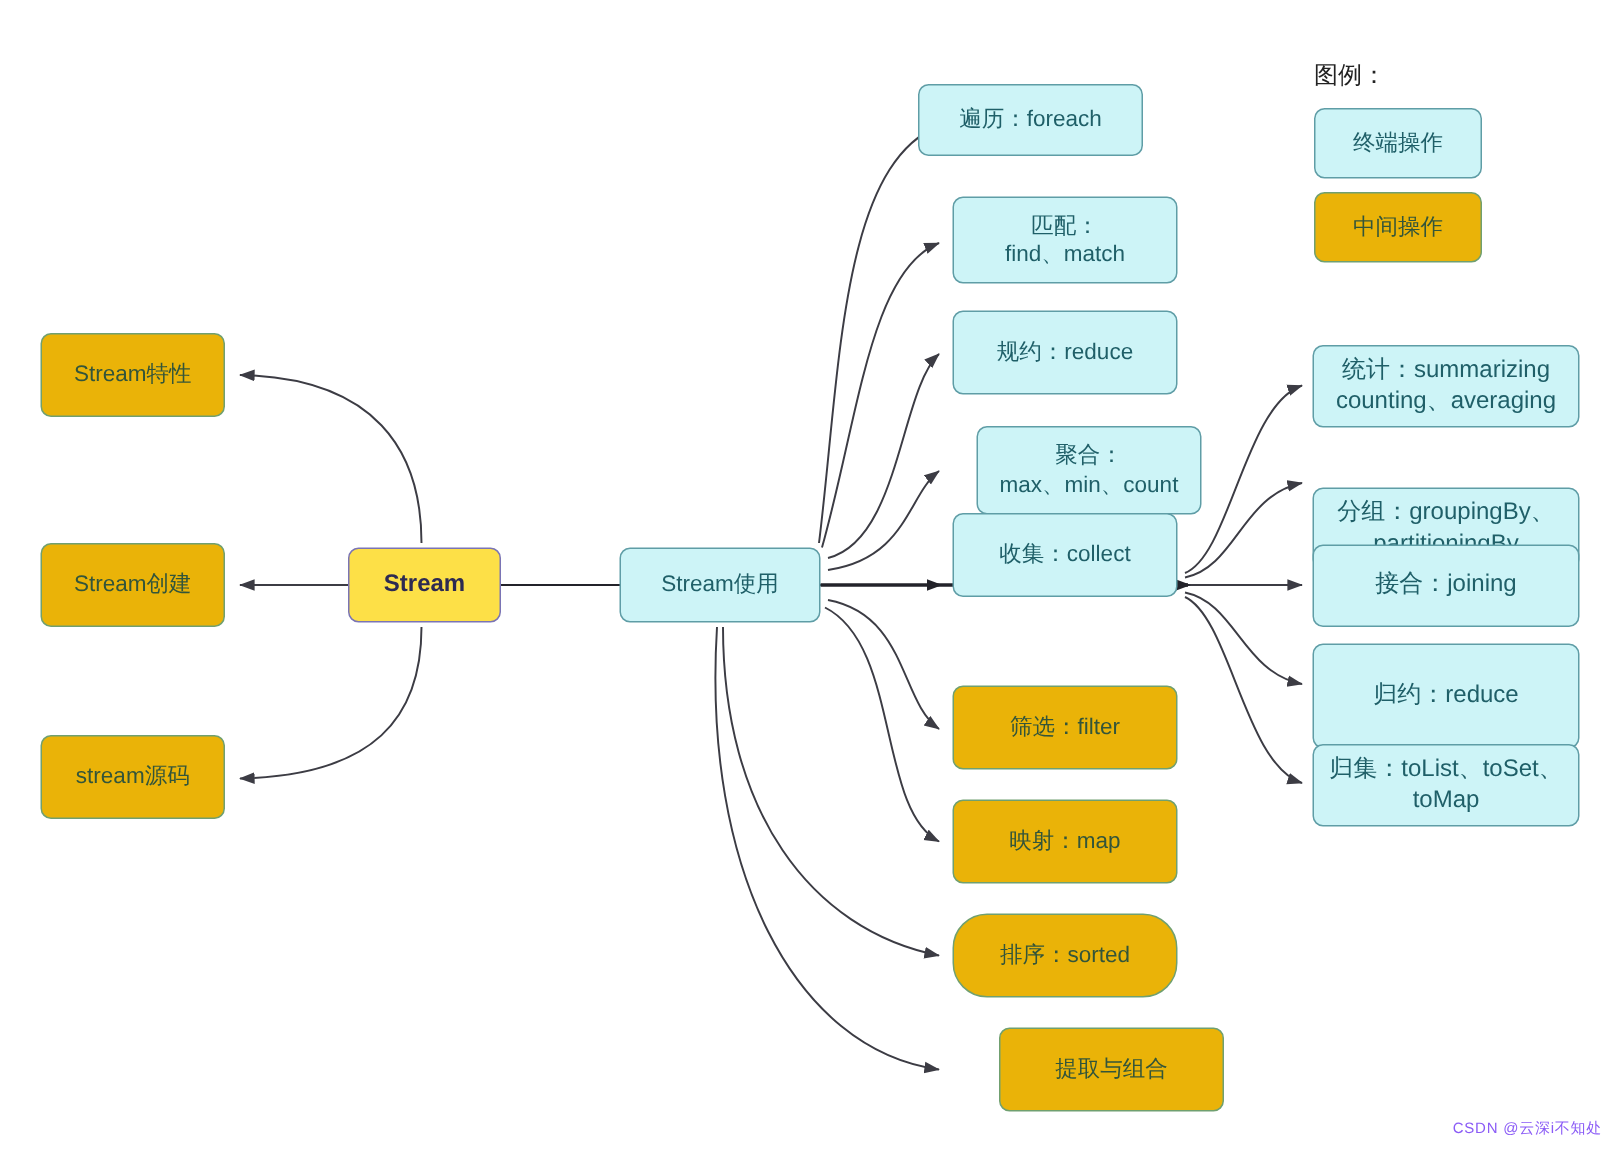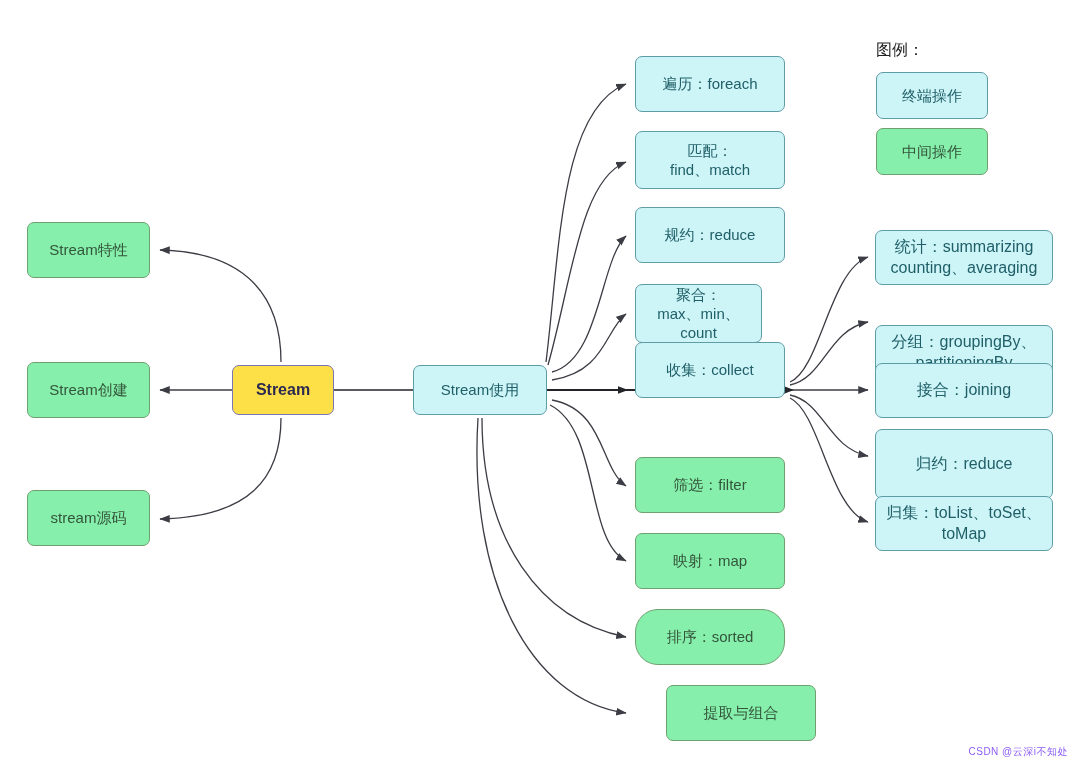--- a/index.html
+++ b/index.html
@@ -31,21 +31,21 @@
     align-items: center;
     justify-content: center;
     text-align: center;
     border-radius: 7px;
     border: 1px solid #6a8f6a;
     line-height: 1.28;
     white-space: pre-line;
     padding: 2px 4px;
   }
   .node.green {
-    background: #86efac;
+    background: #eab308;
     border-color: #70a070;
     color: #33553a;
   }
   .node.cyan {
     background: #cdf4f7;
     border-color: #5f9da6;
     color: #1f5f68;
   }
   .node.purple {
     background: #fde047;
@@ -128,31 +128,31 @@
     <span class="txt">Stream创建</span>
   </div>
   <div class="node green fs15" style="left:27px; top:490px; width:123px; height:56px;">
     <span class="txt">stream源码</span>
   </div>
 
   <div class="node cyan fs15" style="left:413px; top:365px; width:134px; height:50px;">
     <span class="txt">Stream使用</span>
   </div>
 
-  <div class="node cyan fs15" style="left:635px; top:56px; width:150px; height:56px;">
+  <div class="node cyan fs15" style="left:612px; top:56px; width:150px; height:48px;">
     <span class="txt">遍历：foreach</span>
   </div>
   <div class="node cyan fs15" style="left:635px; top:131px; width:150px; height:58px;">
     <span class="txt">匹配：
 find、match</span>
   </div>
   <div class="node cyan fs15" style="left:635px; top:207px; width:150px; height:56px;">
     <span class="txt">规约：reduce</span>
   </div>
-  <div class="node cyan fs15" style="left:635px; top:284px; width:127px; height:59px;">
+  <div class="node cyan fs15" style="left:651px; top:284px; width:150px; height:59px;">
     <span class="txt">聚合：
 max、min、count</span>
   </div>
   <div class="node cyan fs15" style="left:635px; top:342px; width:150px; height:56px;">
     <span class="txt">收集：collect</span>
   </div>
   <div class="node green fs15" style="left:635px; top:457px; width:150px; height:56px;">
     <span class="txt">筛选：filter</span>
   </div>
   <div class="node green fs15" style="left:635px; top:533px; width:150px; height:56px;">

